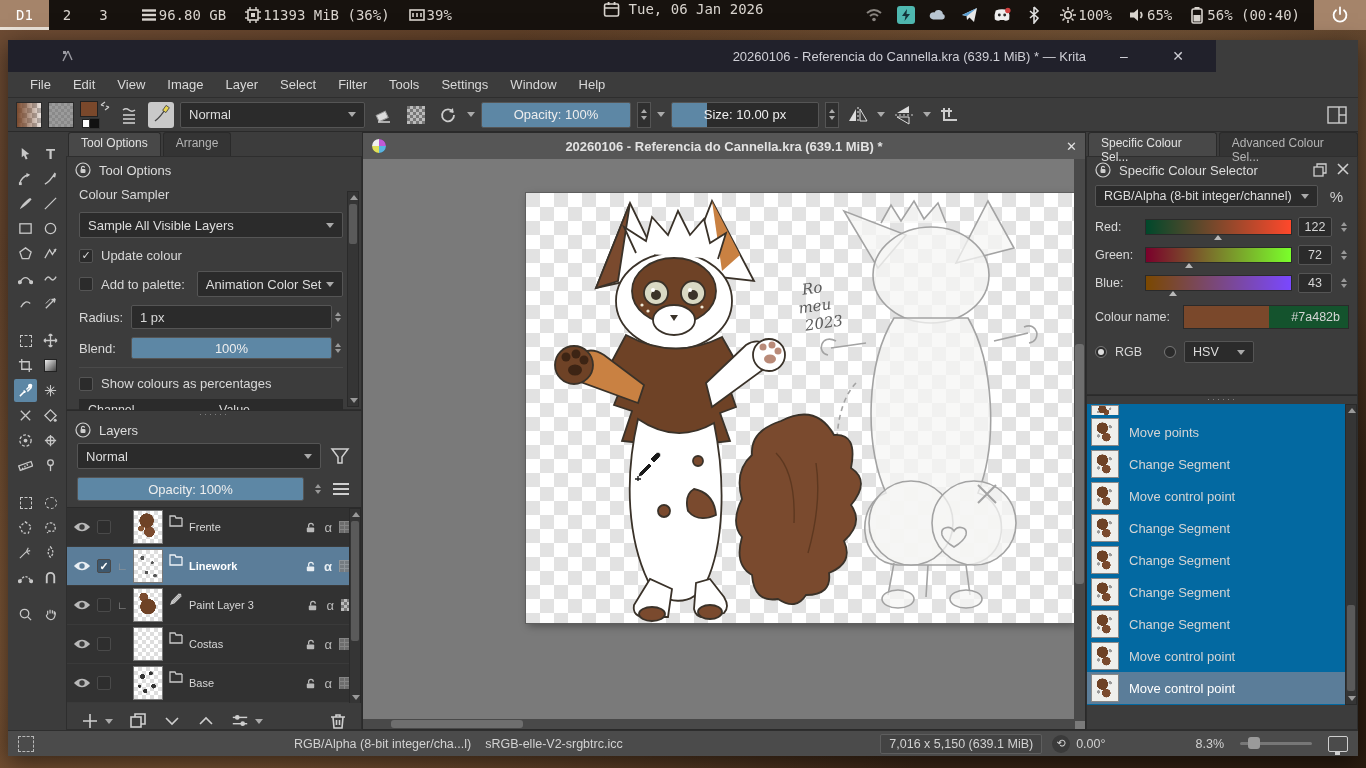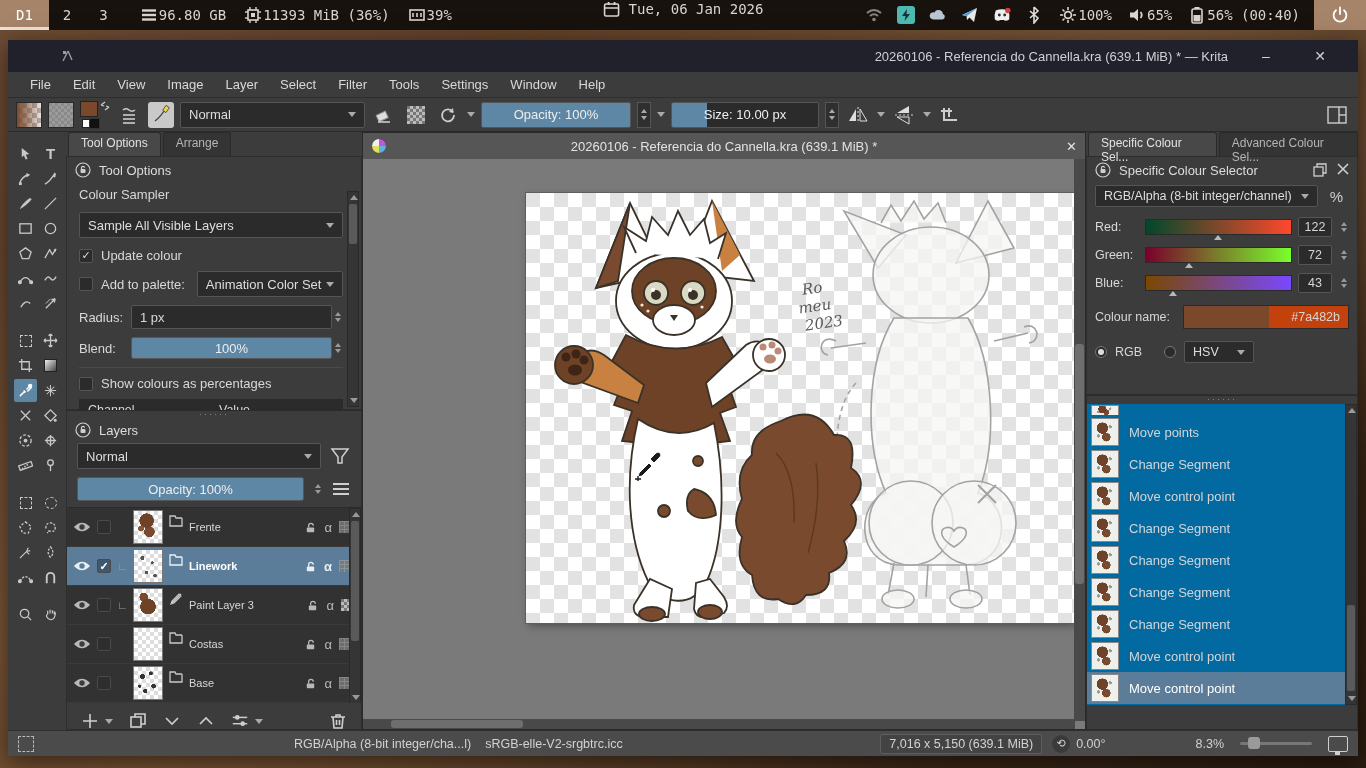--- a/index.html
+++ b/index.html
@@ -17,21 +17,21 @@
   .ws { padding:0 14px; height:30px; display:flex; align-items:center; cursor:default; }
   .ws.active { background:#a5846a; color:#fff; box-shadow:inset 0 -3px 0 #ece4da; padding:0 16px; }
   .sysitem { display:flex; align-items:center; gap:1px; margin-left:18px; }
   .sys-center { position:absolute; left:50%; transform:translateX(-50%); display:flex; align-items:center; gap:8px; }
   .sys-right { margin-left:auto; display:flex; align-items:center; gap:14px; padding-right:0; }
   .sysicon { width:18px; height:18px; display:inline-block; }
   .powerbtn { width:52px; height:30px; background:#a5846a; color:#fff; display:flex; align-items:center; justify-content:center; }
   .battchip { width:18px; height:18px; background:#4fb8b0; border-radius:3px; display:flex; align-items:center; justify-content:center; }
   
   .window { position:absolute; left:8px; top:40px; width:1350px; height:716px; background:#3c3c3c; box-shadow:0 6px 22px rgba(0,0,0,.55); }
-  .titlebar { position:absolute; left:0; top:0; width:1350px; height:32px; background:#21212b; display:flex; align-items:center; color:#c9c9cf; }
+  .titlebar { position:absolute; left:0; top:0; width:1208px; height:32px; background:#21212b; display:flex; align-items:center; color:#c9c9cf; }
   .titlebar .apptitle { position:absolute; right:130px; font-size:13px; color:#cfcfd6; }
   .tb-btn { position:absolute; top:0; width:40px; height:32px; display:flex; align-items:center; justify-content:center; color:#cfcfd6; font-size:14px; }
   .menubar { position:absolute; left:0; top:32px; width:1350px; height:26px; background:#3c3c3c; border-bottom:1px solid #2e2e2e; display:flex; align-items:center; padding-left:12px; gap:2px; }
   .menubar span { padding:3px 10px; color:#d8d8d8; }
   
   .toolbar { position:absolute; left:0; top:58px; width:1350px; height:34px; background:#3c3c3c; border-bottom:1px solid #2a2a2a; display:flex; align-items:center; gap:6px; padding:0 8px; }
   .swatch { width:26px; height:26px; border:1px solid #2a2a2a; }
   .grad-sw { background: linear-gradient(90deg,#7a4a2e 0%, rgba(122,74,46,.15) 100%),
      repeating-conic-gradient(#bbb 0 25%, #fff 0 50%); background-size:100% 100%, 10px 10px; }
   .pat-sw { background:repeating-conic-gradient(#9b9b9b 0 25%, #8a8a8a 0 50%); background-size:6px 6px; }
@@ -119,21 +119,21 @@
   .lrow.sel .licons { color:#e8eef3; }
   .bricks { width:16px; height:12px; background:
       linear-gradient(#9a9a9a 1px, transparent 1px), linear-gradient(90deg,#9a9a9a 1px, transparent 1px), #7c7c7c;
       background-size:100% 4px, 5px 100%; opacity:.8; }
   .checkmini { width:14px; height:12px; background:repeating-conic-gradient(#bbb 0 25%, #777 0 50%); background-size:6px 6px; }
   .lay-bottom { height:36px; display:flex; align-items:center; gap:16px; padding:0 14px; color:#cfcfcf; }
   .lay-bottom svg { width:18px; height:18px; stroke:#cfcfcf; fill:none; stroke-width:1.6; }
   
   .canvaswin { position:absolute; left:354px; top:0; width:724px; height:598px; background:#7a7a7a; border:1px solid #2a2a2a; }
   .cwtitle { position:absolute; left:0; top:0; width:722px; height:26px; background:#565656; display:flex; align-items:center; padding:0 8px; color:#e2e2e2; font-size:13px; }
-  .cwtitle .cwt { position:absolute; left:50%; transform:translateX(-50%); white-space:nowrap; }
+  .cwtitle .cwt { position:absolute; left:50%; transform:translateX(-50%); white-space:nowrap;font-weight:bold; }
   .canvas-area { position:absolute; left:0; top:26px; width:712px; height:562px; background:#7a7a7a; overflow:hidden; }
   .page { position:absolute; left:163px; top:34px; width:548px; height:430px; box-shadow:0 0 0 1px #5e5e5e, 2px 3px 8px rgba(0,0,0,.35); }
   .cw-vscroll { position:absolute; right:0; top:26px; width:11px; height:562px; background:#494949; }
   .cw-vscroll .handle { position:absolute; left:1px; right:1px; top:185px; height:240px; background:#6e6e6e; border-radius:3px; }
   .cw-hscroll { position:absolute; left:0; bottom:0; width:712px; height:10px; background:#494949; }
   .cw-hscroll .handle { position:absolute; top:1px; bottom:1px; left:28px; width:132px; background:#6e6e6e; border-radius:3px; }
   .cursor { position:absolute; left:272px; top:292px; width:26px; height:30px; }
   
   .rightdock { position:absolute; left:1078px; top:0; width:272px; height:598px; }
   .csel-body { padding:2px 8px; font-size:12.5px; }
@@ -1039,21 +1039,21 @@
             <div class="chan-val">43</div>
             <div class="minispin">
                 <i class="up"></i>
                 <i class="dn"></i>
               </div>
           </div>
           <div class="chan-row" style="margin-top:12px">
             <span style="width:82px">Colour name:</span>
             <div style="flex:1; height:24px; display:flex; border:1px solid #2a2a2a">
               <div style="width:52%; background:#7a482b"></div>
-              <div style="flex:1; background:#c2410c; display:flex; align-items:center; justify-content:flex-end; padding-right:8px">
+              <div style="flex:1; background:#14532d; display:flex; align-items:center; justify-content:flex-end; padding-right:8px">
                   <span>#7a482b</span>
                 </div>
             </div>
           </div>
           <div class="chan-row" style="margin-top:12px; gap:8px">
             <span class="radio on"></span>
             <span>RGB</span>
             <span class="radio" style="margin-left:14px"></span>
             <div class="combo" style="height:22px; width:70px">
               <span>HSV</span>

